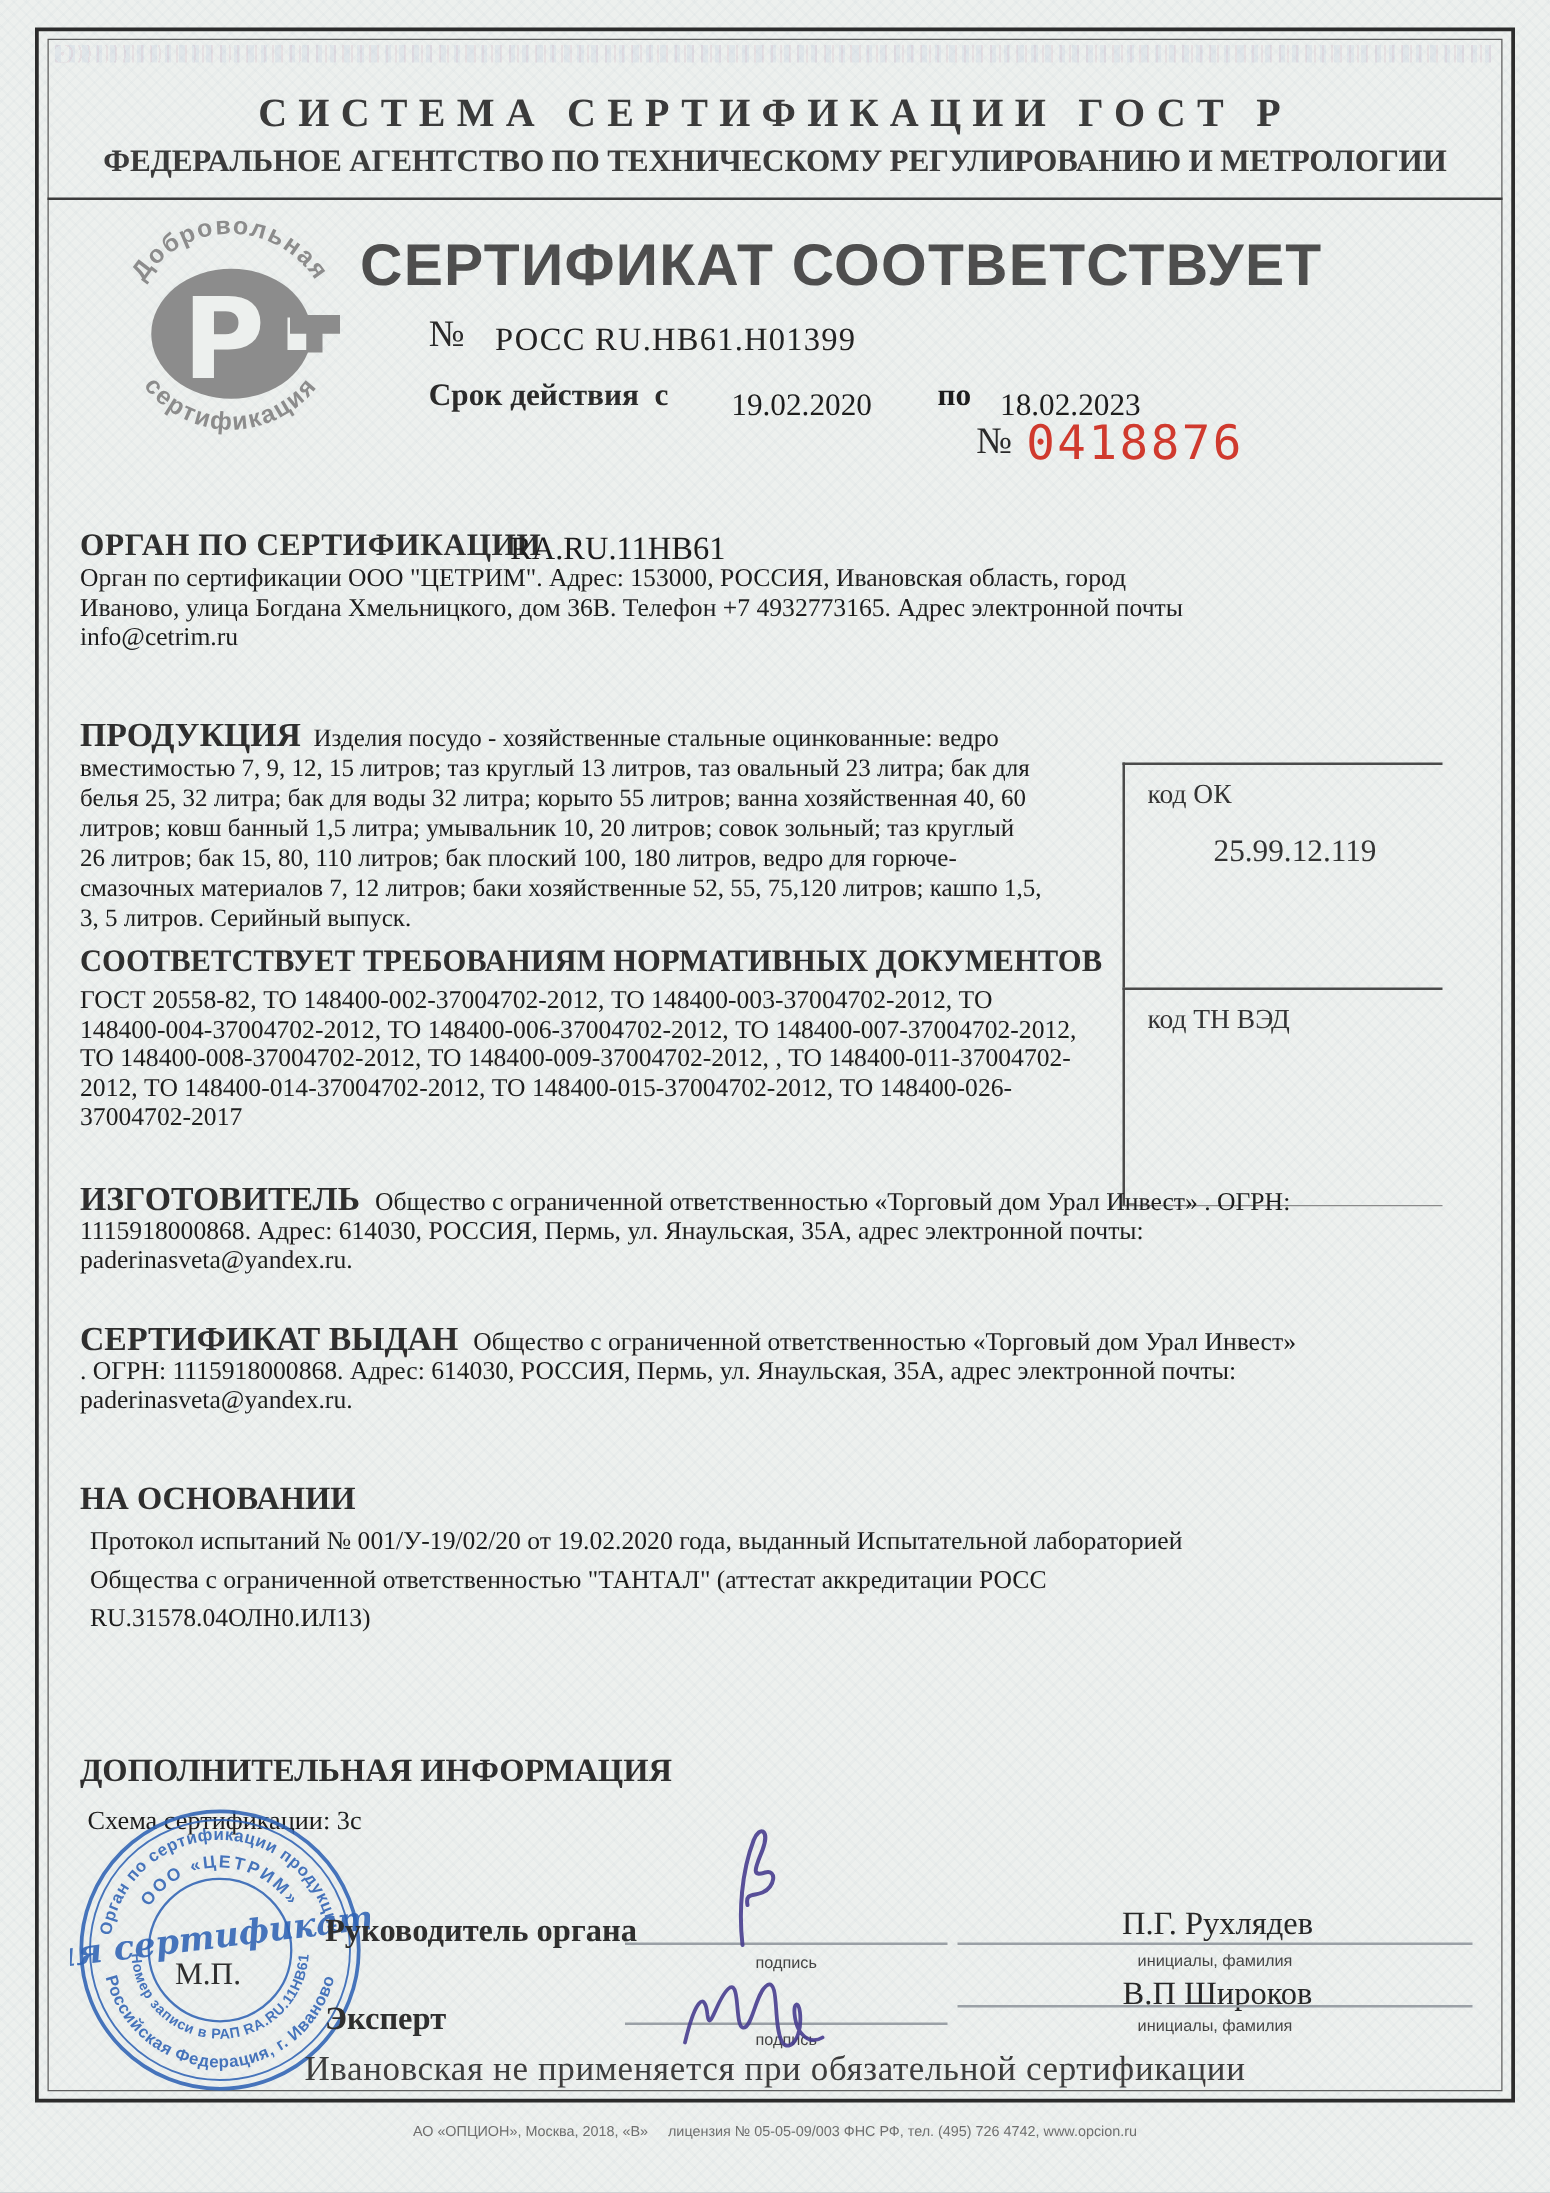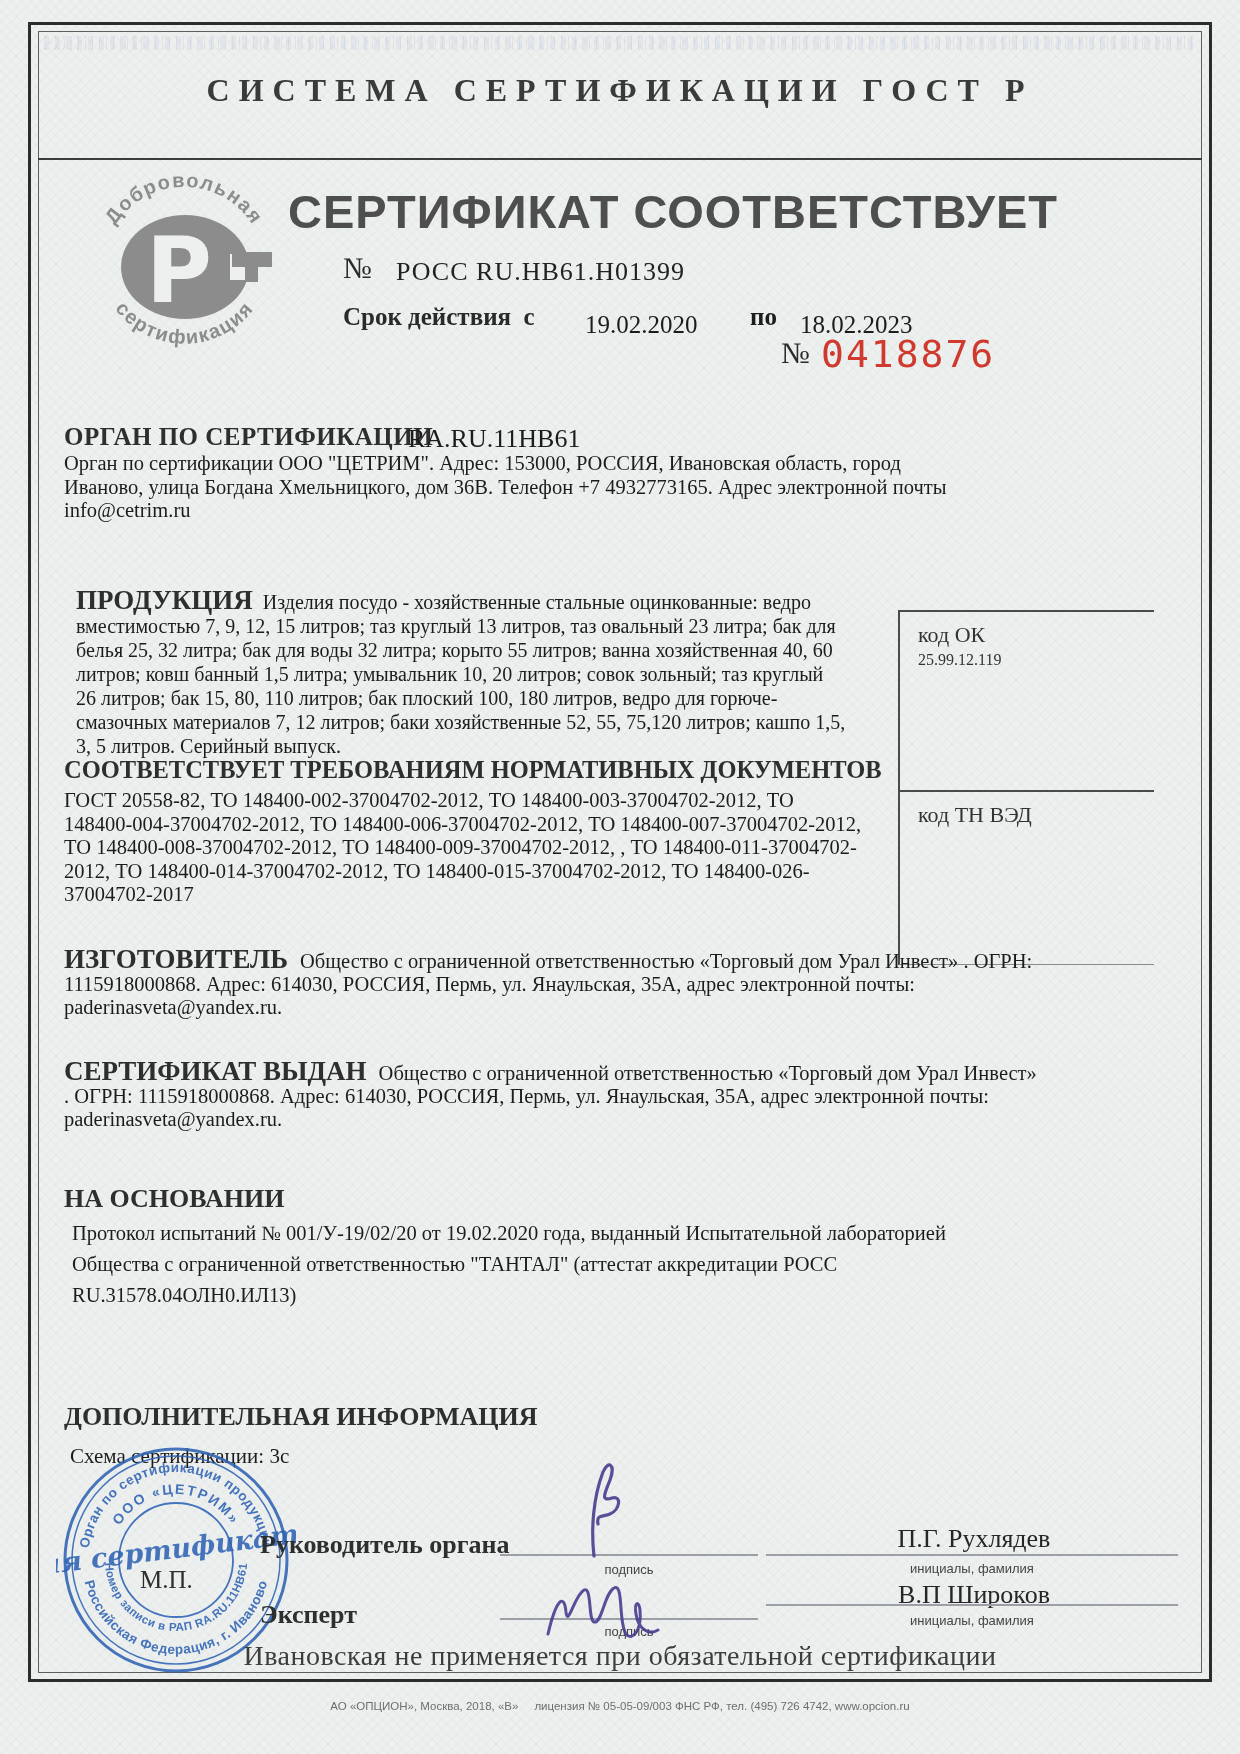--- a/index.html
+++ b/index.html
@@ -33,21 +33,21 @@
   .sec-h{font-weight:bold;color:#2e2e2e;}
   .organ-h{left:64px;top:423px;font-size:25px;letter-spacing:.5px;}
   .organ-code{left:408px;top:424px;font-size:26px;}
   .organ-text{left:64px;top:452px;width:915px;font-size:20.5px;line-height:23.5px;}
   .prod-para{left:64px;top:576px;width:772px;font-size:20px;line-height:24px;}
   .h-inline{font-weight:bold;font-size:27px;line-height:24px;color:#2e2e2e;margin-right:10px;}
   .h-inline2{font-weight:bold;font-size:27px;line-height:23px;color:#2e2e2e;margin-right:12px;}
   .okbox{left:898px;top:610px;width:256px;height:180px;border-left:2px solid #4a4a4a;border-top:2px solid #4a4a4a;padding:10px 0 0 18px;}
   .tnvedbox{left:898px;top:790px;width:256px;height:175px;border-left:2px solid #4a4a4a;border-top:2px solid #4a4a4a;border-bottom:1px solid #8a8a8a;padding:10px 0 0 18px;}
   .codelabel{font-size:22px;color:#333;}
-  .codevalue{font-size:16px;color:#333;margin-top:3px;}
+  .codevalue{font-size:25px;color:#333;margin-top:20px;text-align:center;}
   .conf-h{left:64px;top:756px;font-size:25px;transform:scaleX(.98);transform-origin:left;}
   .conf-text{left:64px;top:789px;width:800px;font-size:20.5px;line-height:23.5px;}
   .man-para{left:64px;top:948px;width:978px;font-size:20.5px;line-height:23px;}
   .iss-para{left:64px;top:1060px;width:978px;font-size:20.5px;line-height:23px;}
   .basis-h{left:64px;top:1184px;font-size:26px;}
   .basis-text{left:72px;top:1218px;width:952px;font-size:20.5px;line-height:31px;}
   .add-h{left:64px;top:1402px;font-size:26px;}
   .add-text{left:70px;top:1444px;font-size:21px;}
   .stamp{left:56px;top:1440px;}
   .mp{left:140px;top:1566px;font-size:25px;color:#2e2e2e;}
@@ -71,20 +71,21 @@
 </head>
 <body>
 
 <div class="page">
 
   <div class="abs frame-outer"></div>
   <div class="abs frame-inner"></div>
   <div class="abs guilloche"></div>
 
   <div class="abs hline1">СИСТЕМА СЕРТИФИКАЦИИ ГОСТ Р</div>
+  <div class="abs hline2">ФЕДЕРАЛЬНОЕ АГЕНТСТВО ПО ТЕХНИЧЕСКОМУ РЕГУЛИРОВАНИЮ И МЕТРОЛОГИИ</div>
   <div class="abs header-rule"></div>
 
   <svg class="abs" style="left:82px;top:168px" width="205" height="185" viewBox="0 0 205 185" xmlns="http://www.w3.org/2000/svg">
     <defs>
       <path id="rst-top" d="M 21 100 A 81 81 0 0 1 183 100"></path>
       <path id="rst-bot" d="M 16 98 A 87 87 0 0 0 189 98"></path>
     </defs>
     <text font-family="Liberation Sans, sans-serif" font-weight="bold" font-size="20" fill="#8c8c8c" letter-spacing="1.5">
       <textPath href="#rst-top" startOffset="50%" text-anchor="middle">Добровольная</textPath>
     </text>
@@ -108,21 +109,21 @@
   <span class="abs val-to-label">по</span>
   <span class="abs val-to">18.02.2023</span>
 
   <span class="abs blank-label">№</span>
   <span class="abs blank-value">0418876</span>
 
   <span class="abs sec-h organ-h">ОРГАН ПО СЕРТИФИКАЦИИ</span>
   <span class="abs organ-code">RA.RU.11НВ61</span>
   <div class="abs organ-text">Орган по сертификации ООО "ЦЕТРИМ". Адрес: 153000, РОССИЯ, Ивановская область, город Иваново, улица Богдана Хмельницкого, дом 36В. Телефон +7 4932773165. Адрес электронной почты info@cetrim.ru</div>
 
-  <p class="abs prod-para" style="margin:12px">
+  <p class="abs prod-para" style="margin:0">
     <b class="h-inline">ПРОДУКЦИЯ</b><span>Изделия посудо - хозяйственные стальные оцинкованные: ведро вместимостью 7, 9, 12, 15 литров; таз круглый 13 литров, таз овальный 23 литра;  бак для белья 25, 32 литра; бак для воды 32 литра; корыто 55 литров; ванна хозяйственная 40, 60 литров; ковш банный 1,5 литра; умывальник 10, 20 литров; совок зольный; таз круглый 26 литров; бак 15, 80, 110 литров; бак плоский 100, 180 литров,  ведро для горюче-смазочных материалов 7, 12 литров; баки хозяйственные 52, 55, 75,120 литров; кашпо 1,5, 3, 5 литров. Серийный выпуск.</span>
   </p>
 
   <div class="abs okbox">
     <div class="codelabel">код ОК</div>
     <div class="codevalue">25.99.12.119</div>
   </div>
   <div class="abs tnvedbox">
     <div class="codelabel">код ТН ВЭД</div>
   </div>

